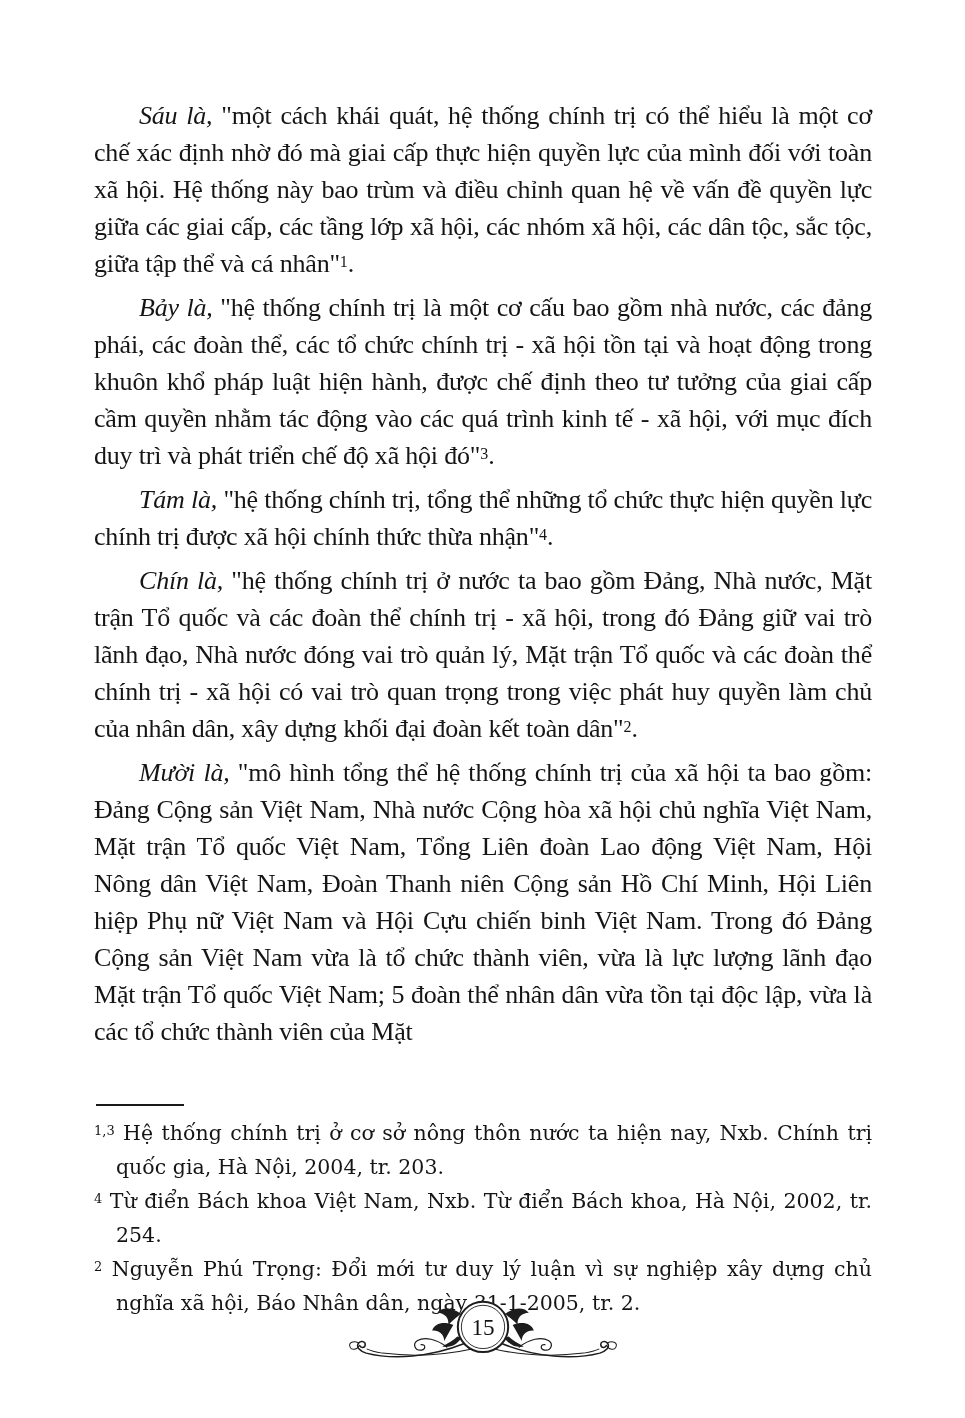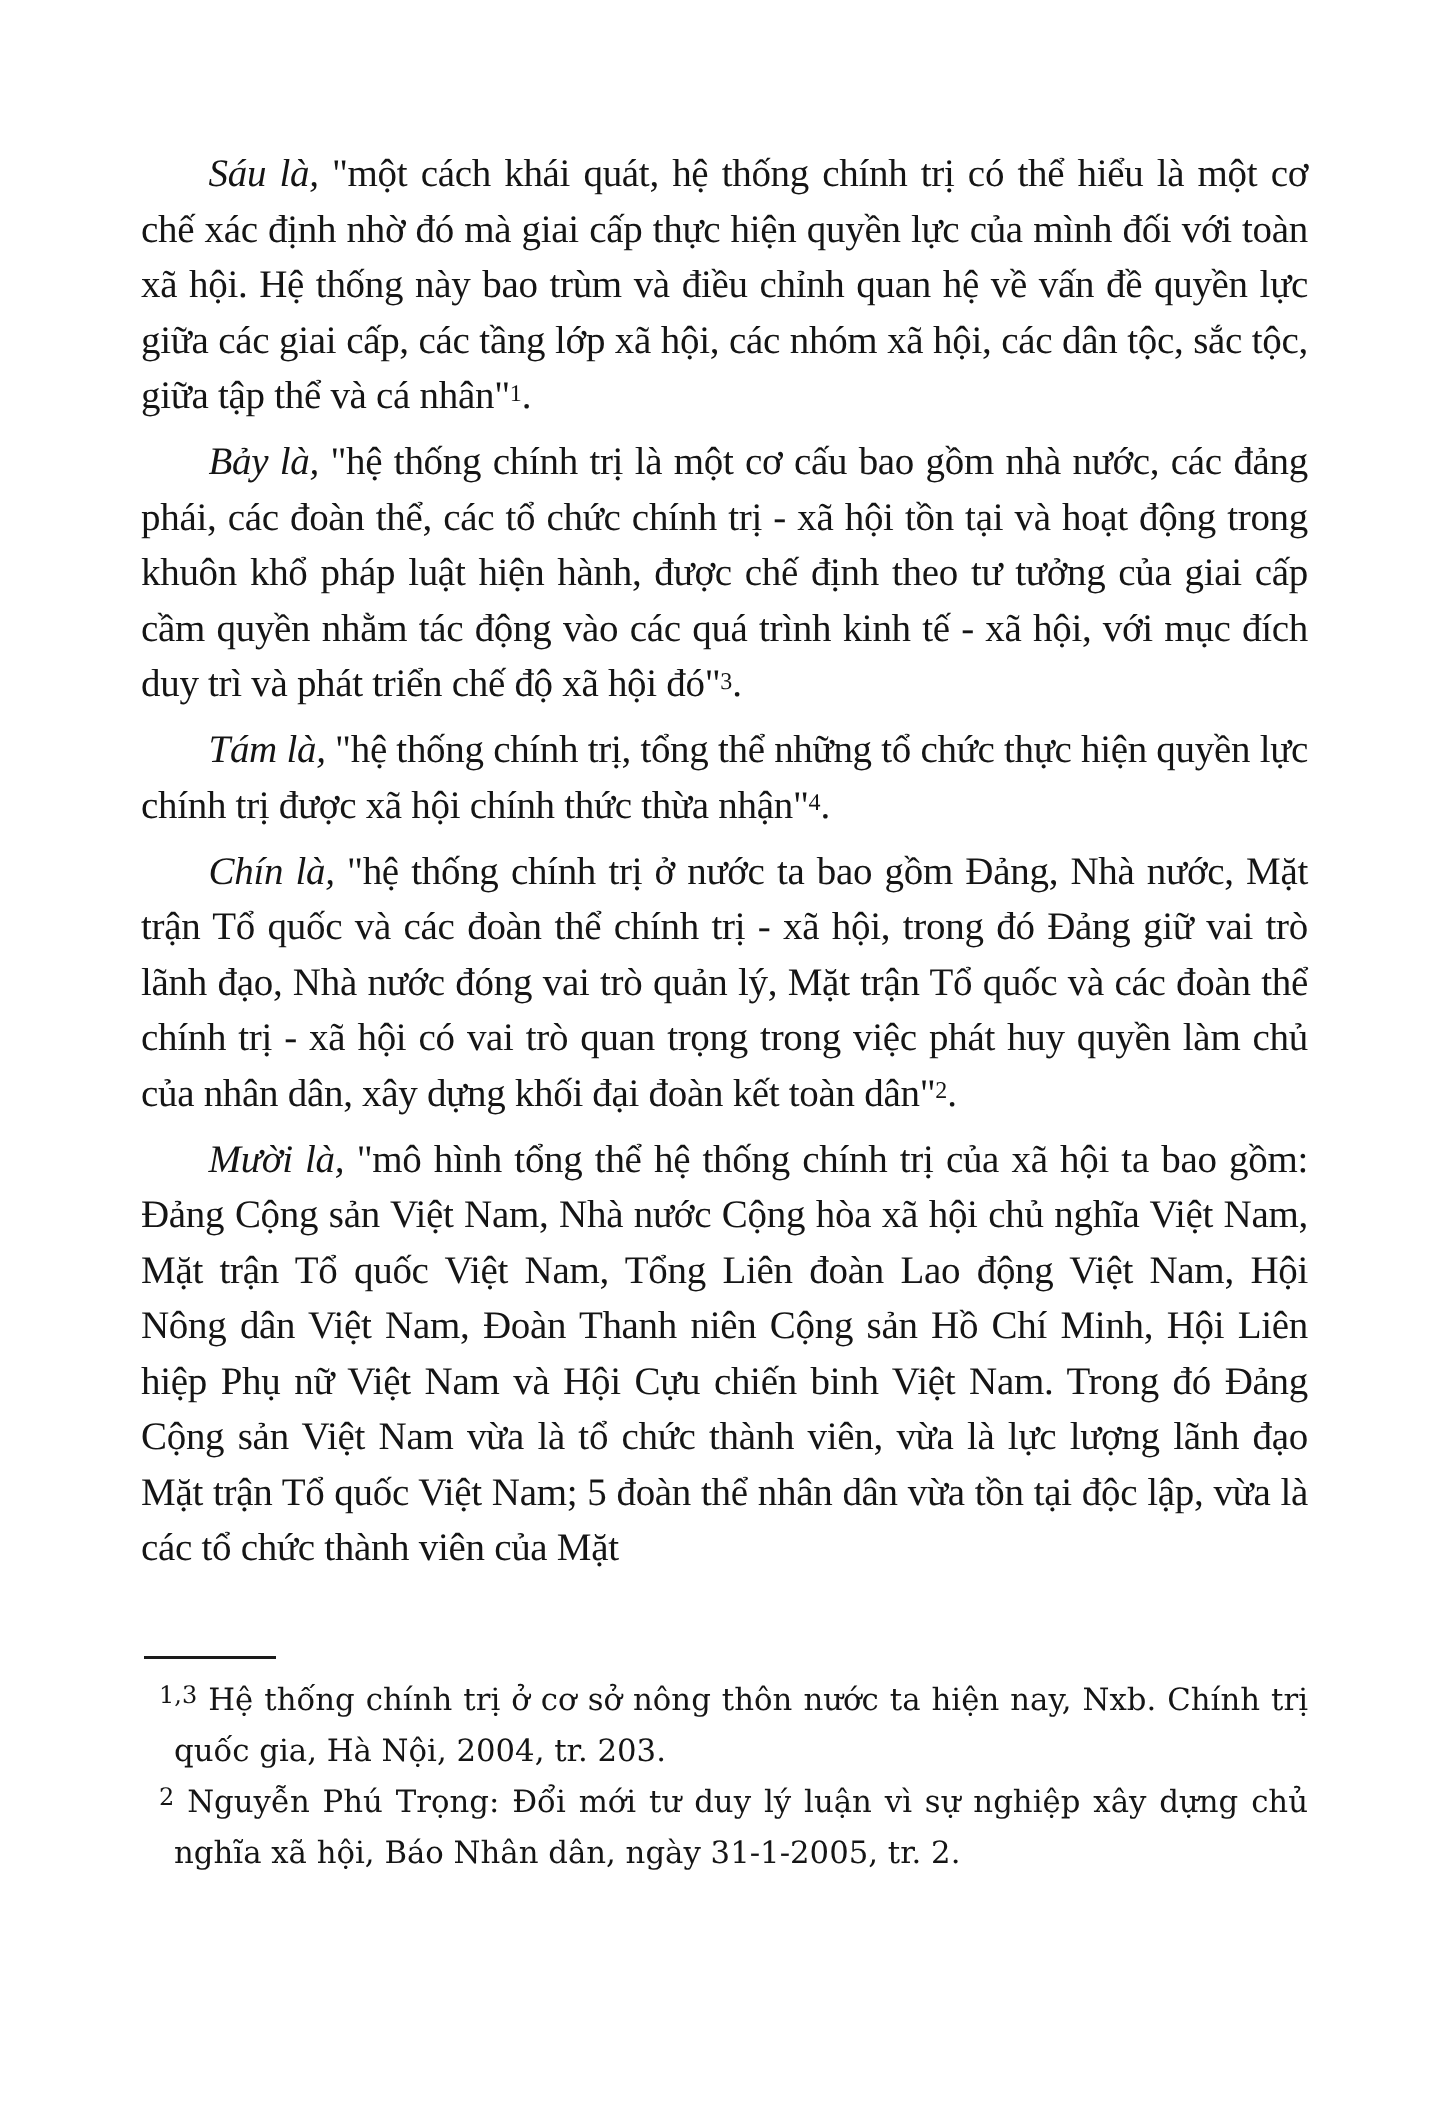--- a/index.html
+++ b/index.html
@@ -57,24 +57,23 @@
     border-top: 2px solid #1a1a1a;
     margin: 0 0 10px 2px;
   }
   .fn {
     margin: 0;
     padding-left: 22px;
     text-indent: -22px;
     text-align: justify;
   }
   .fn sup.fn-marker {
-    font-size: 16px;
+    font-size: 13px;
     line-height: 0;
     vertical-align: 5px;
-    margin-left: 12px;
   }
   
   .ornament {
     position: absolute;
     left: 50%;
     top: 1294px;
     transform: translateX(-50%);
     width: 292px;
     height: 82px;
   }
@@ -106,18 +105,45 @@
 
     <p class="para"><span class="lead">Mười là,</span> <span>"mô hình tổng thể hệ thống chính trị của xã hội ta bao gồm: Đảng Cộng sản Việt Nam, Nhà nước Cộng hòa xã hội chủ nghĩa Việt Nam, Mặt trận Tổ quốc Việt Nam, Tổng Liên đoàn Lao động Việt Nam, Hội Nông dân Việt Nam, Đoàn Thanh niên Cộng sản Hồ Chí Minh, Hội Liên hiệp Phụ nữ Việt Nam và Hội Cựu chiến binh Việt Nam. Trong đó Đảng Cộng sản Việt Nam vừa là tổ chức thành viên, vừa là lực lượng lãnh đạo Mặt trận Tổ quốc Việt Nam; 5 đoàn thể nhân dân vừa tồn tại độc lập, vừa là các tổ chức thành viên của Mặt</span><sup class="fn-ref"></sup><span></span></p>
 
   </main>
 
   <section class="footnotes">
     <div class="fn-rule"></div>
 
     <p class="fn"><sup class="fn-marker">1,3</sup> <span>Hệ thống chính trị ở cơ sở nông thôn nước ta hiện nay, Nxb. Chính trị quốc gia, Hà Nội, 2004, tr. 203.</span></p>
 
+    <p class="fn"><sup class="fn-marker">4</sup> <span>Từ điển Bách khoa Việt Nam, Nxb. Từ điển Bách khoa, Hà Nội, 2002, tr. 254.</span></p>
 
     <p class="fn"><sup class="fn-marker">2</sup> <span>Nguyễn Phú Trọng: Đổi mới tư duy lý luận vì sự nghiệp xây dựng chủ nghĩa xã hội, Báo Nhân dân, ngày 31-1-2005, tr. 2.</span></p>
   </section>
 
+  <div class="ornament">
+    <svg viewBox="0 0 580 160" aria-hidden="true">
+      <g id="half">
+        <g stroke="#1d1d1d" fill="none" stroke-linecap="round">
+
+          <path d="M253 97 C 185 124, 112 130, 58 116 C 45 112, 37 104, 43 96 C 48 90, 57 93, 56 100 C 55 106, 47 106, 45 101" stroke-width="3"></path>
+
+          <path d="M268 108 C 210 121, 148 123, 90 116 C 78 114, 68 112, 60 108" stroke-width="2"></path>
+
+          <path d="M218 104 C 198 88, 174 83, 160 91 C 149 98, 155 112, 168 110 C 177 108, 176 98, 167 99" stroke-width="2.4"></path>
+
+          <path d="M43 96 C 33 90, 22 95, 26 104 C 29 111, 40 109, 44 102" stroke-width="2"></path>
+        </g>
+        <g fill="#1d1d1d" stroke="none">
+
+          <path d="M246 38 C 228 24, 208 24, 199 36 C 214 37, 223 46, 221 60 C 230 50, 240 44, 246 38 Z"></path>
+          <path d="M231 60 C 211 52, 194 57, 189 71 C 203 70, 213 79, 213 92 C 219 80, 226 69, 231 60 Z"></path>
+          <path d="M247 86 C 238 100, 224 106, 209 103 C 221 96, 231 91, 239 83 Z"></path>
+        </g>
+      </g>
+      <use href="#half" transform="matrix(-1 0 0 1 580 0)"></use>
+      <circle cx="290" cy="64" r="50" fill="#ffffff" stroke="#1d1d1d" stroke-width="4"></circle>
+      <circle cx="290" cy="64" r="43" fill="none" stroke="#1d1d1d" stroke-width="1.8"></circle>
+      <text x="290" y="80" text-anchor="middle">15</text>
+    </svg>
+  </div>
 
 </div>
 
 </body></html>

